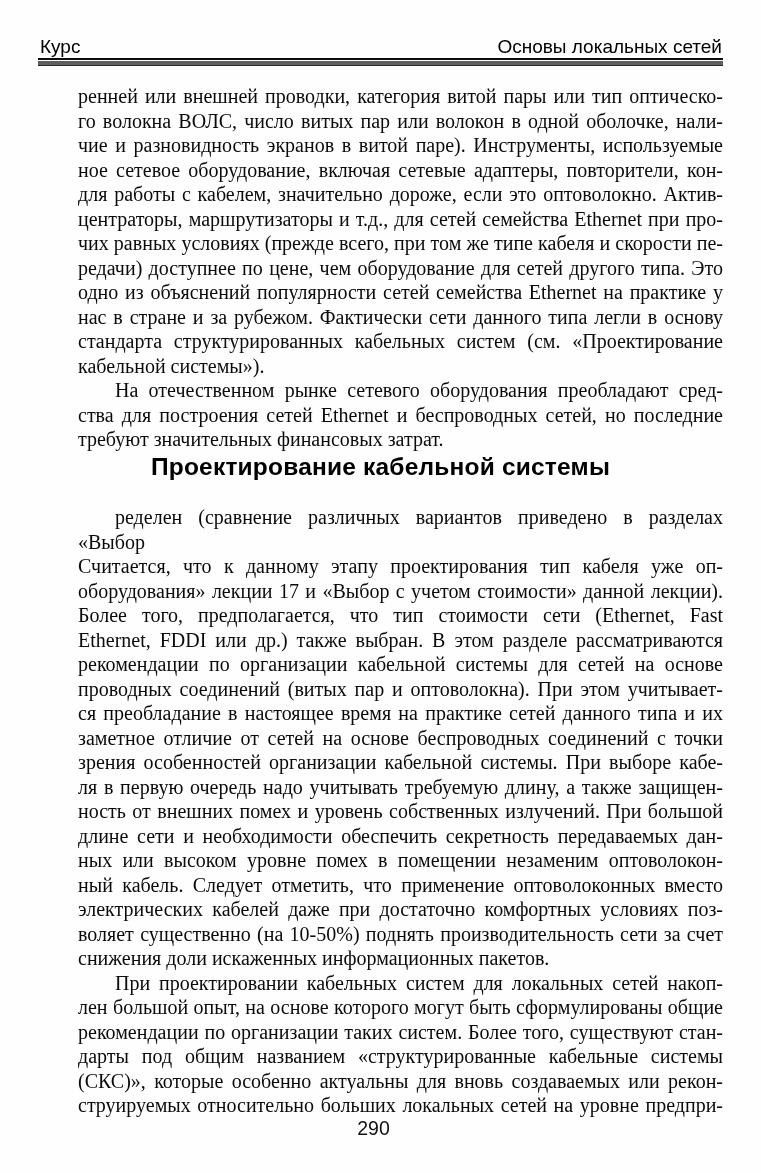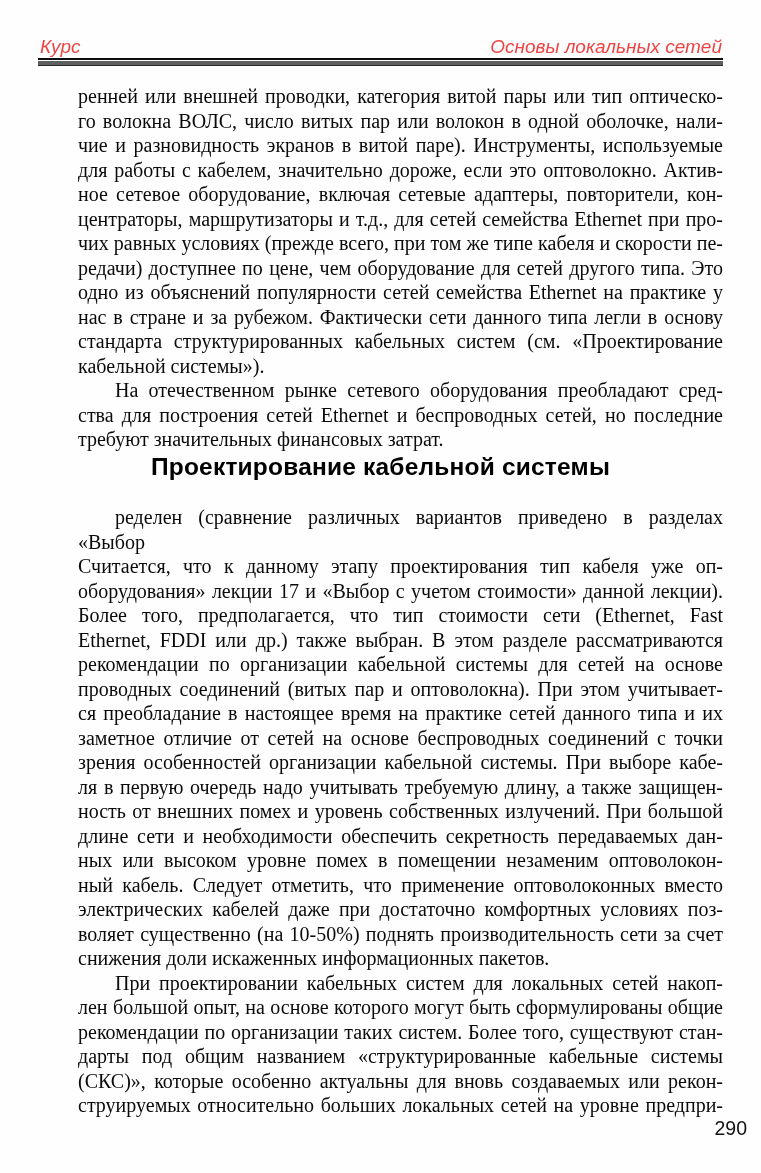--- a/index.html
+++ b/index.html
@@ -19,22 +19,21 @@
   .running-header {
     position: absolute;
     top: 36px;
     left: 40px;
     right: 39px;
     display: flex;
     justify-content: space-between;
     align-items: baseline;
     font-family: "Liberation Sans", "DejaVu Sans", sans-serif;
     font-size: 19px;
-    color: #ef4444;
-    font-style: italic;
+    color: #000000;
   }
 
   
   .header-rule {
     position: absolute;
     top: 58px;
     left: 38px;
     right: 38px;
   }
   .header-rule .rule-thin  { height: 2px; background: #0c0c0c; }
@@ -71,21 +70,21 @@
     margin: 3px 0 26px 0;
     letter-spacing: 0.2px;
   }
 
   
   .page-footer {
     position: absolute;
     left: 0;
     right: 14px;
     bottom: 33px;
-    text-align: right;
+    text-align: center;
     font-family: "Liberation Sans", "DejaVu Sans", sans-serif;
     font-size: 19.5px;
     color: #111;
   }
 </style>
 </head>
 <body>
 
 <div class="page">
 
@@ -98,22 +97,22 @@
     <div class="rule-thin"></div>
     <div class="rule-gap"></div>
     <div class="rule-thick"></div>
   </div>
 
   <div class="page-body">
       <div class="para">
         <div class="line">ренней или внешней проводки, категория витой пары или тип оптическо-</div>
         <div class="line">го волокна ВОЛС, число витых пар или волокон в одной оболочке, нали-</div>
         <div class="line">чие и разновидность экранов в витой паре). Инструменты, используемые</div>
+        <div class="line">ное сетевое оборудование, включая сетевые адаптеры, повторители, кон-</div>
         <div class="line">для работы с кабелем, значительно дороже, если это оптоволокно. Актив-</div>
-        <div class="line">ное сетевое оборудование, включая сетевые адаптеры, повторители, кон-</div>
         <div class="line">центраторы, маршрутизаторы и т.д., для сетей семейства Ethernet при про-</div>
         <div class="line">чих равных условиях (прежде всего, при том же типе кабеля и скорости пе-</div>
         <div class="line">редачи) доступнее по цене, чем оборудование для сетей другого типа. Это</div>
         <div class="line">одно из объяснений популярности сетей семейства Ethernet на практике у</div>
         <div class="line">нас в стране и за рубежом. Фактически сети данного типа легли в основу</div>
         <div class="line">стандарта структурированных кабельных систем (см. «Проектирование</div>
         <div class="line short-last">кабельной системы»).</div>
       </div>
       <div class="para indent">
         <div class="line">На отечественном рынке сетевого оборудования преобладают сред-</div>

